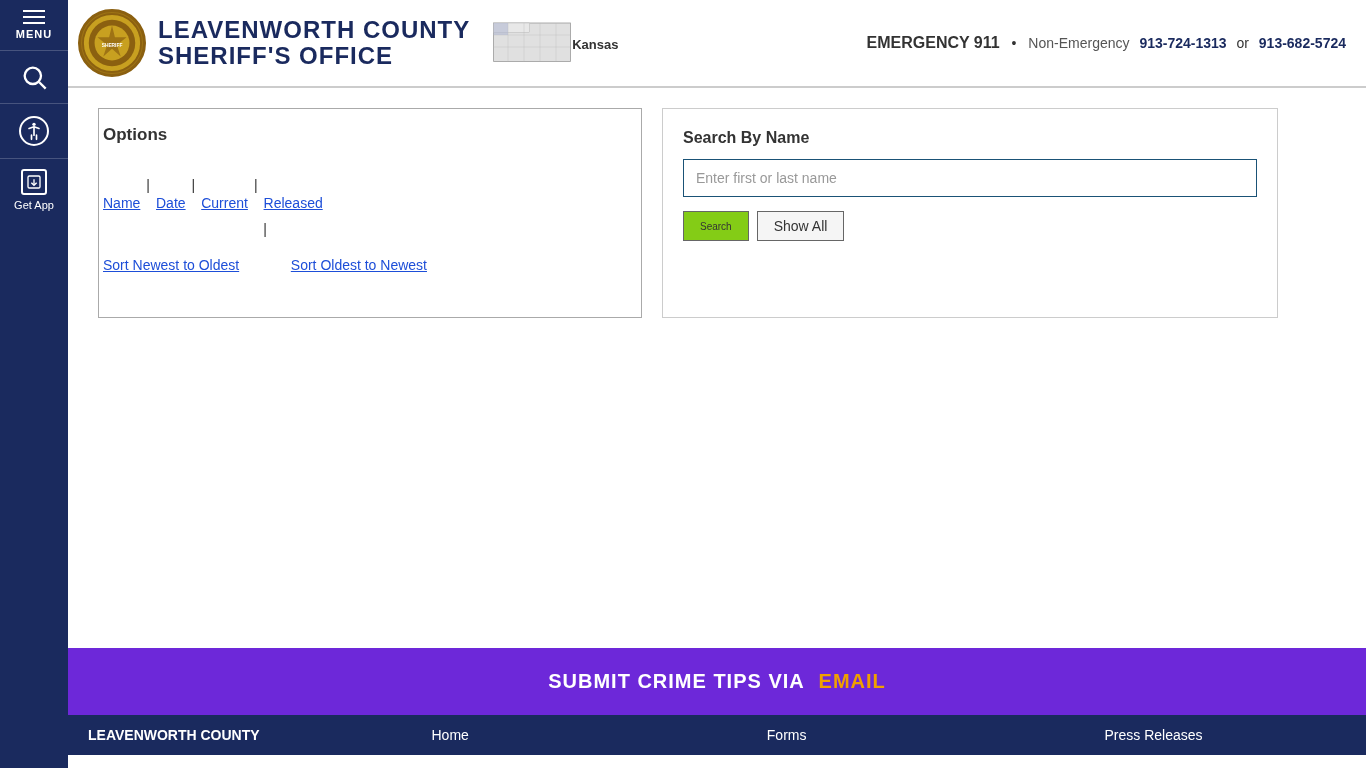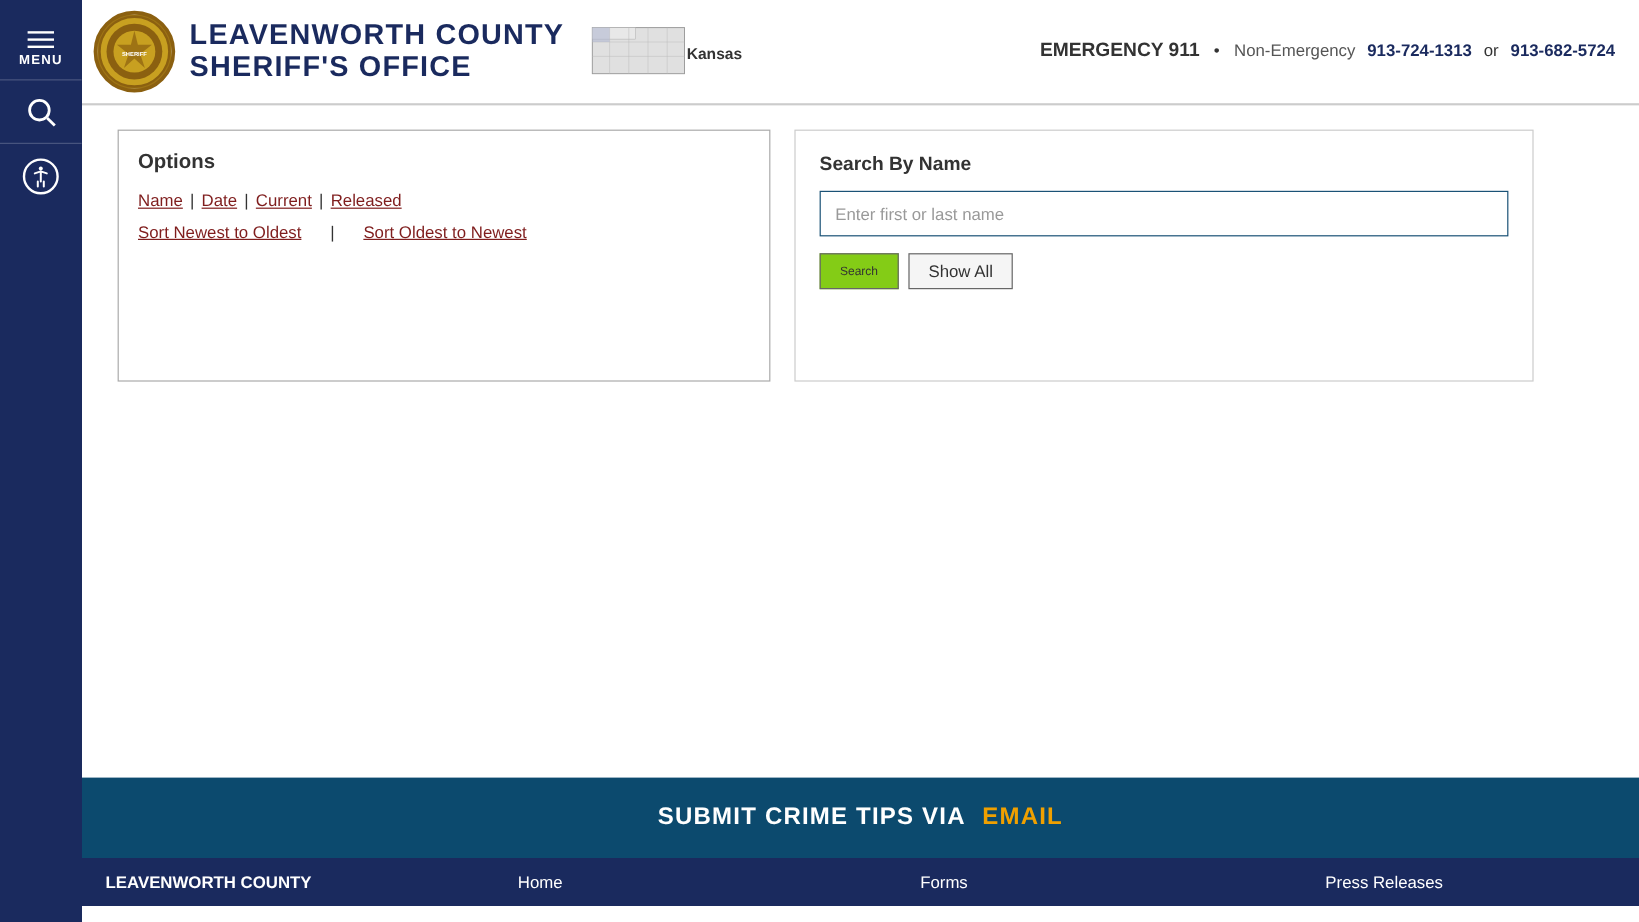--- a/index.html
+++ b/index.html
@@ -9,21 +9,21 @@
     .sidebar {
       position: fixed;
       left: 0; top: 0;
       width: 68px;
       height: 100%;
       background: #1a2a5e;
       display: flex;
       flex-direction: column;
       align-items: center;
       z-index: 100;
-      padding-top: 16px;
+      padding-top: 0;
     }
     .sidebar-menu {
       width: 100%;
       display: flex;
       flex-direction: column;
       align-items: center;
       padding: 10px 0;
       cursor: pointer;
       color: white;
     }
@@ -199,42 +199,43 @@
       color: #333;
       margin-bottom: 20px;
     }
     .content-area {
       display: flex;
       gap: 20px;
       align-items: flex-start;
     }
     .options-box {
       border: 1px solid #aaa;
-      padding: 16px 16px;
+      padding: 16px 4px;
       width: 544px;
       min-height: 210px;
     }
     .options-title {
       font-size: 17px;
       font-weight: bold;
       color: #333;
       margin-bottom: 14px;
     }
     .options-links-row {
       display: flex;
       gap: 0;
       align-items: center;
       margin-bottom: 10px;
       flex-wrap: wrap;
     }
     .options-link {
-      color: #7f1d1d;
+      color: #1d4ed8;
       text-decoration: underline;
       cursor: pointer;
       font-size: 14px;
+      margin-top: 36px;
     }
     .options-separator {
       color: #333;
       margin: 0 6px;
       font-size: 14px;
     }
     .sort-links-row {
       display: flex;
       gap: 18px;
       align-items: flex-start;
@@ -282,21 +283,21 @@
       border: 1px solid #666;
       background: #f5f5f5;
       cursor: pointer;
       font-size: 14px;
       color: #333;
     }
 
     
     .footer-blue {
       margin-left: 68px;
-      background: #0c4a6e;
+      background: #6d28d9;
       padding: 22px 20px;
       text-align: center;
     }
     .footer-crime-tips {
       font-size: 20px;
       font-weight: 900;
       color: white;
       letter-spacing: 1px;
       text-transform: uppercase;
     }
@@ -354,20 +355,30 @@
       <line x1="16.5" y1="16.5" x2="22" y2="22" stroke="white" stroke-width="2"></line>
     </svg>
   </div>
   <div class="sidebar-accessibility">
     <div class="accessibility-circle">
       <svg width="20" height="20" viewBox="0 0 24 24" fill="white">
         <circle cx="12" cy="4" r="2" fill="white"></circle>
         <path d="M12 7 L6 9 M12 7 L18 9 M12 7 L12 17 M9 17 L9 22 M15 17 L15 22" stroke="white" stroke-width="2" fill="none" stroke-linecap="round"></path>
       </svg>
     </div>
+  </div>
+  <div class="sidebar-getapp">
+    <div class="getapp-icon">
+      <svg width="16" height="16" viewBox="0 0 24 24" fill="white">
+        <rect x="3" y="3" width="18" height="18" rx="2" stroke="white" stroke-width="2" fill="none"></rect>
+        <line x1="12" y1="8" x2="12" y2="16" stroke="white" stroke-width="2"></line>
+        <polyline points="8,13 12,17 16,13" stroke="white" stroke-width="2" fill="none"></polyline>
+      </svg>
+    </div>
+    <span class="getapp-label">Get App</span>
   </div>
 </div>
 
 <div class="header">
   <div class="header-left">
 
     <div class="sheriff-badge">
       <svg width="64" height="64" viewBox="0 0 64 64">
         <circle cx="32" cy="32" r="30" fill="#c8a020" stroke="#8b6010" stroke-width="2"></circle>
         <circle cx="32" cy="32" r="24" fill="#8b6010"></circle>

